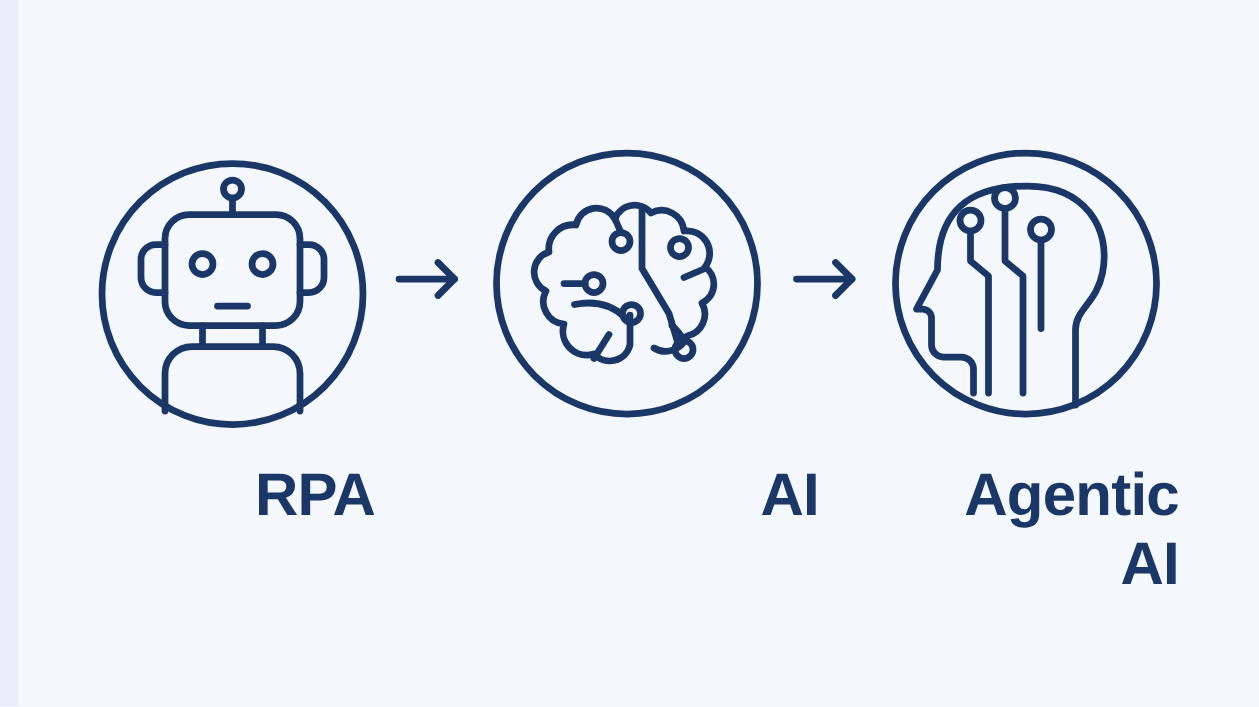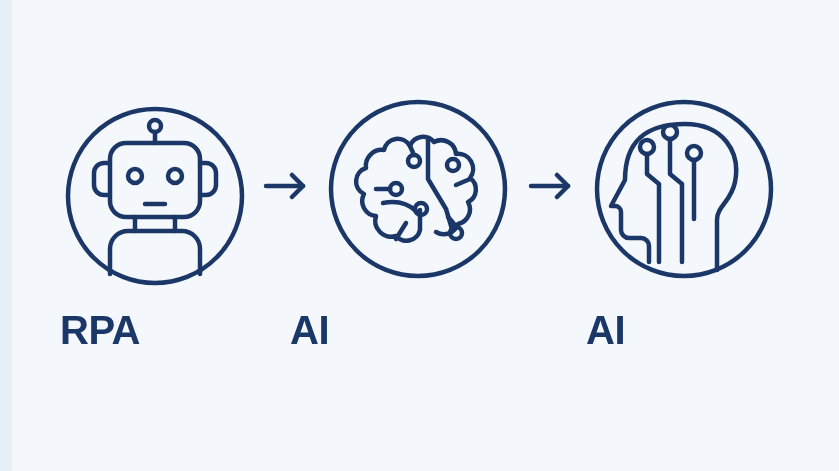--- a/index.html
+++ b/index.html
@@ -1,20 +1,20 @@
 <!DOCTYPE html>
 <html><head>
 <meta charset="utf-8">
 <style>
   html, body { margin:0; padding:0; }
   body { width:839px; height:471px; background:#f4f8fc; position:relative; overflow:hidden;
          font-family:"Liberation Sans", sans-serif; }
   .edge { position:absolute; left:0; top:0; width:12px; height:471px; background:#e6eef7; }
   .circle { position:absolute; width:180px; height:180px; }
-  .label { position:absolute; color:#1b3768; font-weight:bold; font-size:40px; text-align:left;
+  .label { position:absolute; color:#1b3768; font-weight:bold; font-size:40px; text-align:right;
            line-height:46px; letter-spacing:-0.5px; }
   .arrow { position:absolute; }
 </style>
 </head>
 <body>
 
 <div class="edge"></div>
 
 <svg class="circle" style="left:65px;top:106px;" viewBox="0 0 180 180">
   <g fill="none" stroke="#1b3768" stroke-width="4.5" stroke-linecap="round" stroke-linejoin="round">
@@ -87,14 +87,15 @@
 
 <div class="label" style="left:60px;top:307px;width:190px;">
   <div>RPA</div>
 </div>
 
 <div class="label" style="left:290px;top:307px;width:256px;">
   <div>AI</div>
 </div>
 
 <div class="label" style="left:586px;top:307px;width:200px;">
+  <div>Agentic</div>
   <div>AI</div>
 </div>
 
 </body></html>

